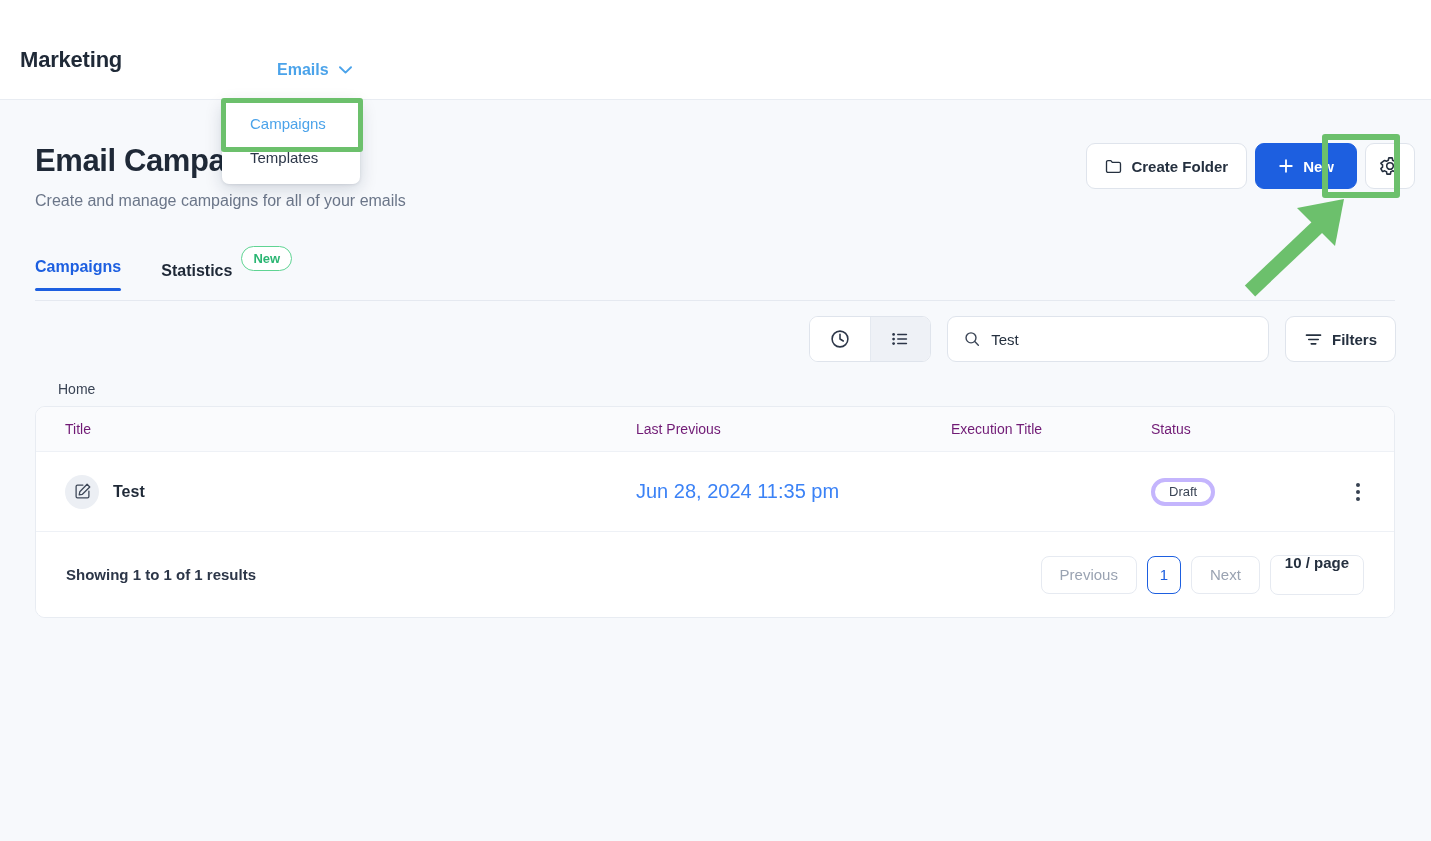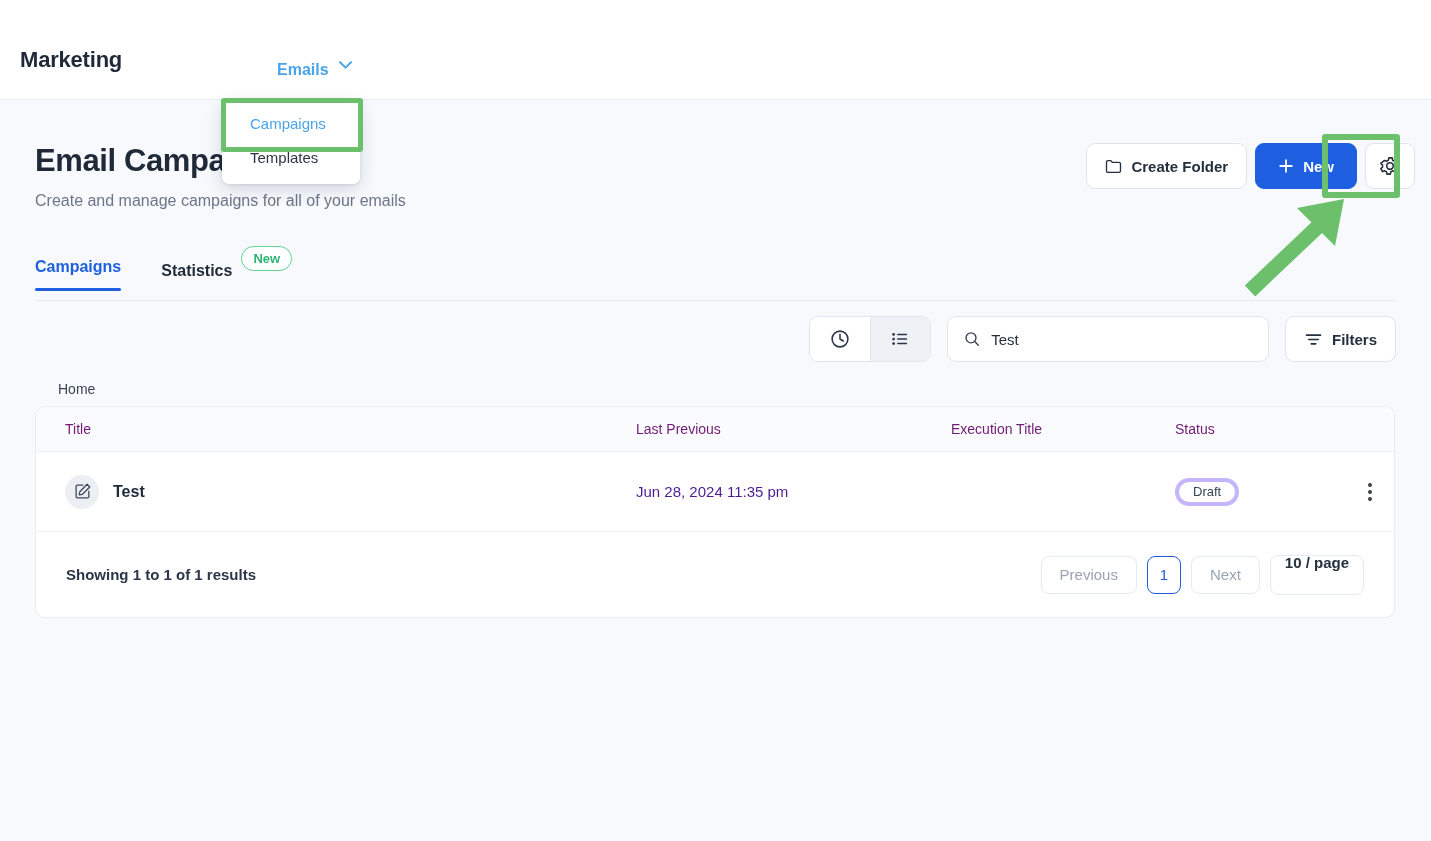--- a/index.html
+++ b/index.html
@@ -16,21 +16,21 @@
     position: absolute; top: 0; left: 0; width: 1431px; height: 100px;
     background: #ffffff;
     border-bottom: 1px solid #e8ecf2;
   }
   .brand {
     position: absolute; left: 20px; top: 47px;
     font-size: 22px; font-weight: bold; color: #1f2937; letter-spacing: -0.2px;
   }
   .nav-link {
     position: absolute; left: 277px; top: 61px;
-    display: flex; align-items: flex-start; gap: 10px;
+    display: flex; align-items: center; gap: 10px;
     font-size: 16px; font-weight: bold; color: #4ba3ea; cursor: pointer;
   }
   .chev { display: block; width: 13px; height: 8px; }
 
   
   .dropdown {
     position: absolute; left: 222px; top: 100px; width: 138px;
     background: #ffffff;
     border-radius: 7px;
     box-shadow: 0 5px 18px rgba(15,30,60,0.16), 0 1px 3px rgba(15,30,60,0.10);
@@ -127,28 +127,28 @@
     background: #fafbfd; border-bottom: 1px solid #eef1f6;
     font-size: 14px; color: #701a75;
   }
   .trow {
     display: flex; align-items: center; height: 80px;
     border-bottom: 1px solid #eef1f6; background: #fff;
   }
   .c-title { width: 600px; padding-left: 29px; display: flex; align-items: center; gap: 14px; }
   .c-upd   { width: 315px; }
   .c-exec  { width: 200px; }
-  .c-stat  { width: 170px; margin-left: 24px; }
+  .c-stat  { width: 170px; }
   .c-act   { flex: 1; display: flex; justify-content: center; }
   .row-ico {
     width: 34px; height: 34px; border-radius: 50%; background: #eceff4;
     display: flex; align-items: center; justify-content: center; color: #3e4858; flex: none;
   }
   .row-name { font-size: 16px; font-weight: bold; color: #1f2937; }
-  .cell-txt { font-size: 15px; color: #4c1d95; }
+  .cell-txt { font-size: 20px; color: #3b82f6; }
   .pill {
     display: inline-flex; align-items: center; justify-content: center;
     height: 28px; padding: 0 14px; border-radius: 14px;
     border: 4px solid #c4b5fd; background: #fff; font-size: 13px; color: #3a4455;
   }
   .kebab { display: flex; flex-direction: column; gap: 3px; cursor: pointer; padding: 6px; }
   .kebab i { width: 4px; height: 4px; border-radius: 50%; background: #374151; display: block; }
 
   .tfoot {
     display: flex; align-items: center; justify-content: space-between;

